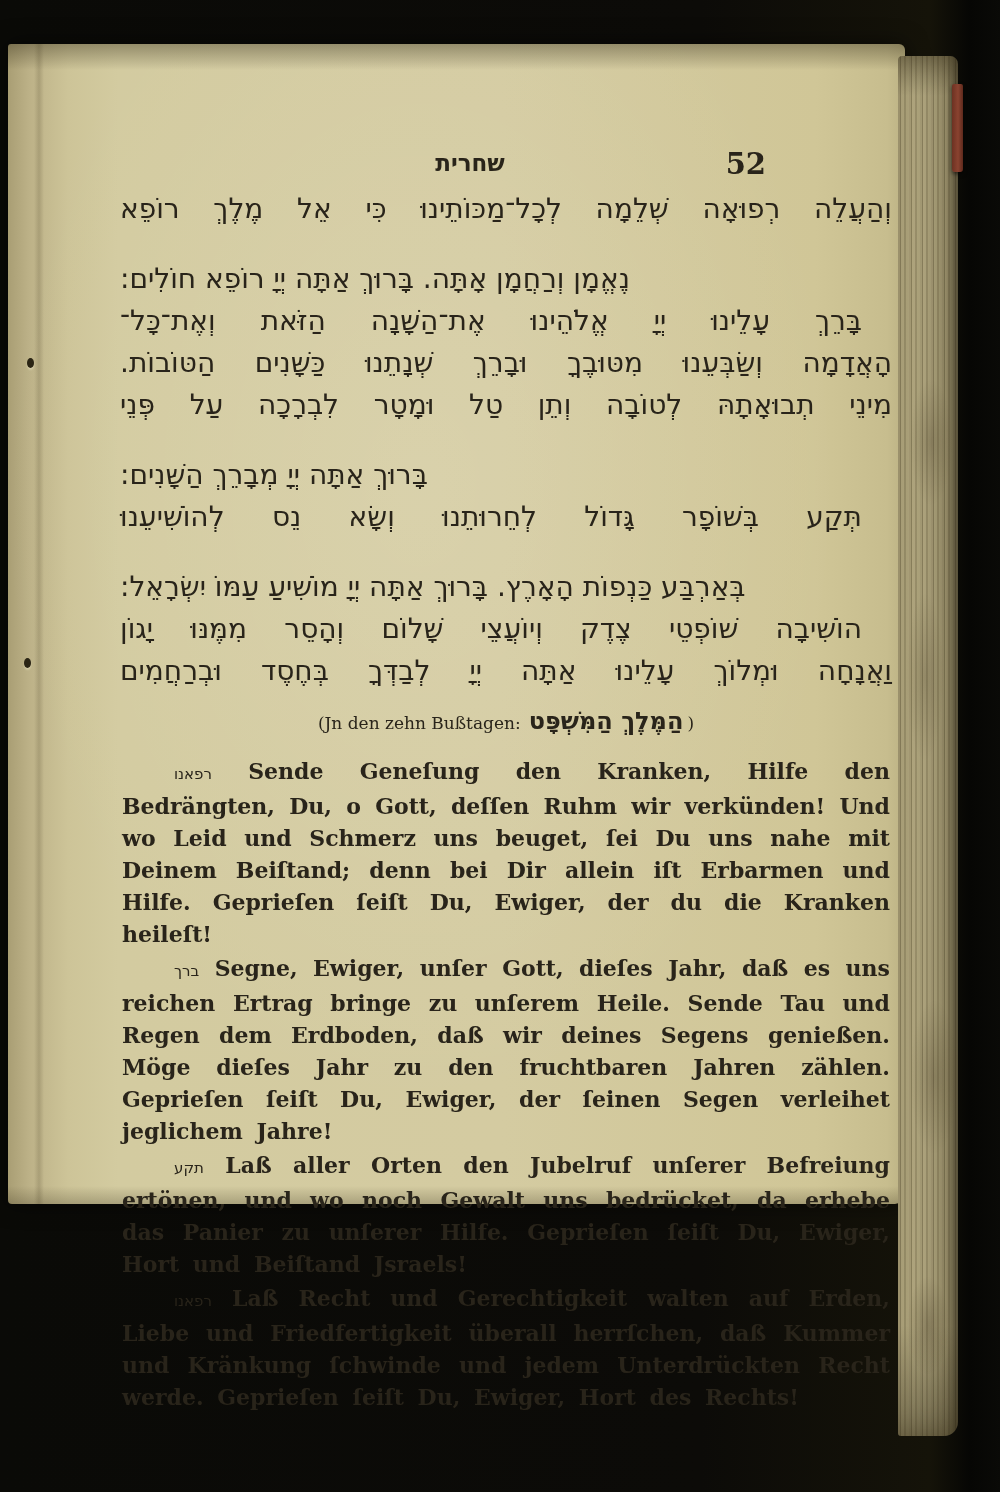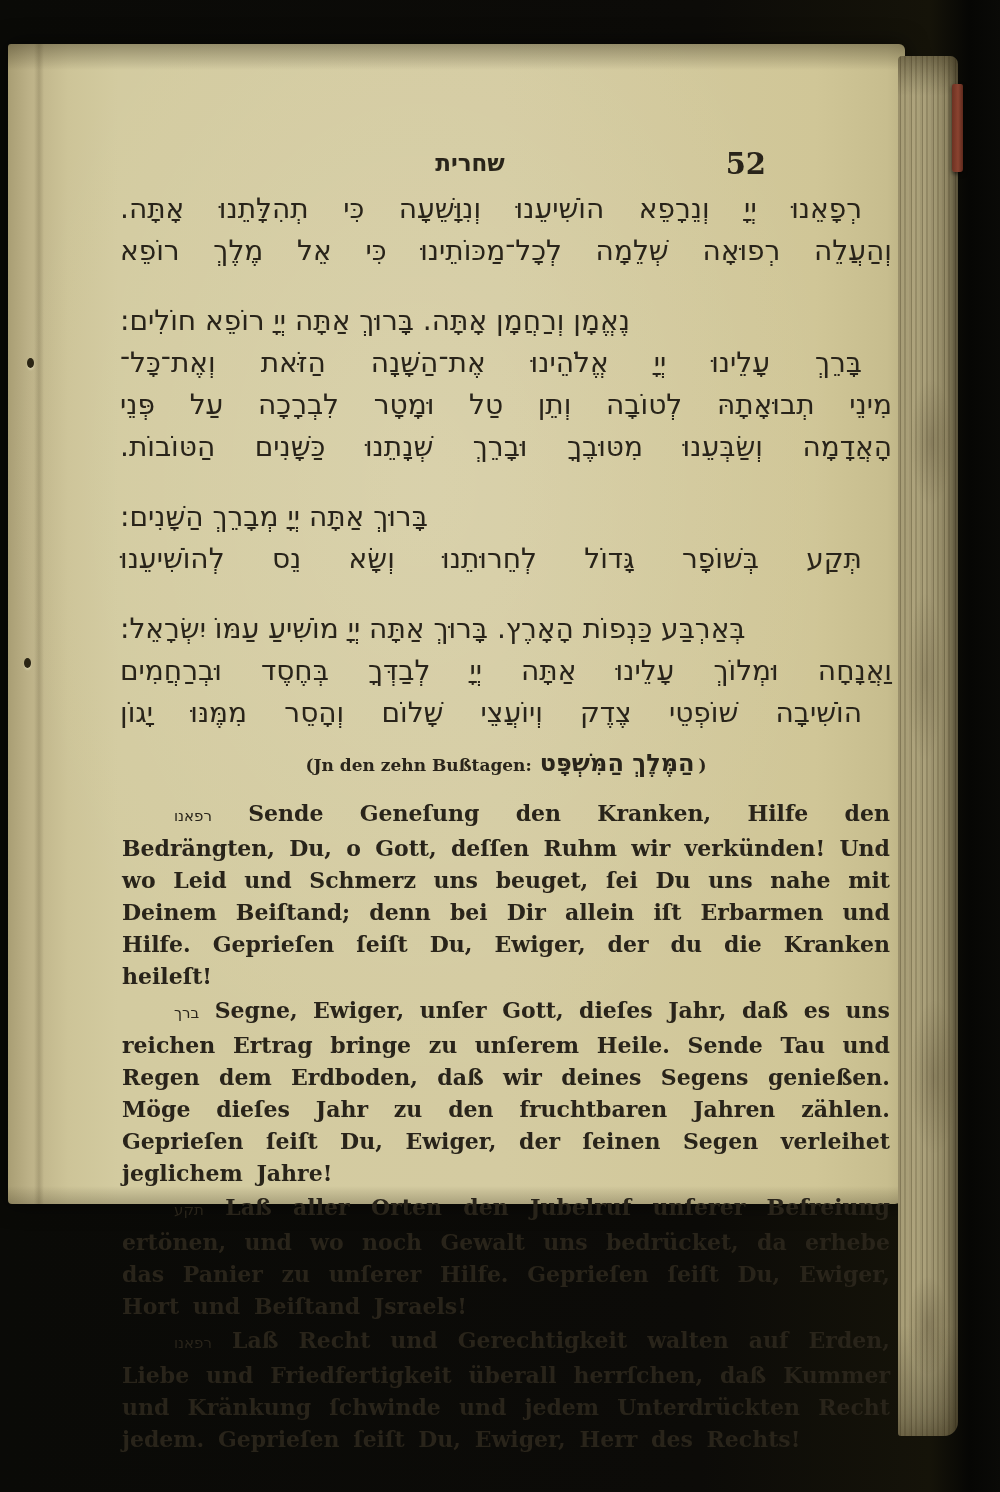--- a/index.html
+++ b/index.html
@@ -68,54 +68,53 @@
     font-family:"DejaVu Serif",serif;font-weight:700;font-size:29px;line-height:30px;
   }
   .heb{direction:rtl;font-family:"DejaVu Sans",sans-serif;font-size:28px;}
   .hl{line-height:42px;white-space:nowrap;overflow:visible;}
   .hl.jf{text-align:justify;text-align-last:justify;white-space:normal;}
   .hl.ind{padding-left:0;padding-right:30px;}
   .hl.end{text-align:left;text-align-last:left;white-space:normal;margin-top:28px;}
   .inst{
     margin-top:14px;text-align:center;line-height:30px;
   }
-  .inst-g{font-family:"DejaVu Serif",serif;font-weight:700;font-size:17px;}
+  .inst-g{font-family:"DejaVu Serif",serif;font-weight:400;font-size:17px;}
   .inst-h{font-family:"DejaVu Sans",sans-serif;font-weight:700;font-size:24px;direction:rtl;unicode-bidi:isolate;margin:0 4px;}
   .ger{margin-top:16px;font-family:"DejaVu Serif",serif;font-weight:700;font-size:22px;line-height:32px;text-align:justify;word-spacing:6px;}
   .gp{margin:2px;text-indent:52px;}
   .kw{font-family:"DejaVu Sans",sans-serif;font-weight:400;font-size:15px;direction:rtl;unicode-bidi:isolate;word-spacing:0;}
 </style>
 </head>
 <body>
 
 <div class="page">
   <div class="gutter-ridge"></div>
 
   <div class="content">
 
     <div class="header-row">
       <div class="header-title" dir="rtl">שחרית</div>
       <div class="page-number">52</div>
     </div>
 
     <div class="heb">
-      <div class="hl jf ind">רְפָאֵנוּ יְיָ וְנֵרָפֵא הוֹשִׁיעֵנוּ וְנִוָּשֵׁעָה כִּי תְהִלָּתֵנוּ אָתָּה.</div>
       <div class="hl jf">וְהַעֲלֵה רְפוּאָה שְׁלֵמָה לְכָל־מַכּוֹתֵינוּ כִּי אֵל מֶלֶךְ רוֹפֵא</div>
       <div class="hl end">נֶאֱמָן וְרַחֲמָן אָתָּה. בָּרוּךְ אַתָּה יְיָ רוֹפֵא חוֹלִים:</div>
 
       <div class="hl jf ind">בָּרֵךְ עָלֵינוּ יְיָ אֱלֹהֵינוּ אֶת־הַשָּׁנָה הַזֹּאת וְאֶת־כָּל־</div>
+      <div class="hl jf">הָאֲדָמָה וְשַׂבְּעֵנוּ מִטּוּבֶךָ וּבָרֵךְ שְׁנָתֵנוּ כַּשָּׁנִים הַטּוֹבוֹת.</div>
       <div class="hl jf">מִינֵי תְבוּאָתָהּ לְטוֹבָה וְתֵן טַל וּמָטָר לִבְרָכָה עַל פְּנֵי</div>
-      <div class="hl jf">הָאֲדָמָה וְשַׂבְּעֵנוּ מִטּוּבֶךָ וּבָרֵךְ שְׁנָתֵנוּ כַּשָּׁנִים הַטּוֹבוֹת.</div>
       <div class="hl end">בָּרוּךְ אַתָּה יְיָ מְבָרֵךְ הַשָּׁנִים:</div>
 
       <div class="hl jf ind">תְּקַע בְּשׁוֹפָר גָּדוֹל לְחֵרוּתֵנוּ וְשָׂא נֵס לְהוֹשִׁיעֵנוּ</div>
       <div class="hl end">בְּאַרְבַּע כַּנְפוֹת הָאָרֶץ. בָּרוּךְ אַתָּה יְיָ מוֹשִׁיעַ עַמּוֹ יִשְׂרָאֵל:</div>
 
+      <div class="hl jf ind">הוֹשִׁיבָה שׁוֹפְטֵי צֶדֶק וְיוֹעֲצֵי שָׁלוֹם וְהָסֵר מִמֶּנּוּ יָגוֹן</div>
       <div class="hl jf">וַאֲנָחָה וּמְלוֹךְ עָלֵינוּ אַתָּה יְיָ לְבַדְּךָ בְּחֶסֶד וּבְרַחֲמִים</div>
-      <div class="hl jf ind">הוֹשִׁיבָה שׁוֹפְטֵי צֶדֶק וְיוֹעֲצֵי שָׁלוֹם וְהָסֵר מִמֶּנּוּ יָגוֹן</div>
     </div>
 
     <div class="inst">
       <span class="inst-g">(Jn den zehn Bußtagen:</span>
       <span class="inst-h">הַמֶּלֶךְ הַמִּשְׁפָּט</span><span class="inst-g">)</span>
     </div>
 
     <div class="ger">
       <p class="gp">
         <span class="kw">רפאנו</span>
@@ -124,21 +123,21 @@
       <p class="gp">
         <span class="kw">ברך</span>
         <span>Segne, Ewiger, unſer Gott, dieſes Jahr, daß es uns reichen Ertrag bringe zu unſerem Heile. Sende Tau und Regen dem Erdboden, daß wir deines Segens genießen. Möge dieſes Jahr zu den fruchtbaren Jahren zählen. Geprieſen ſeiſt Du, Ewiger, der ſeinen Segen verleihet jeglichem Jahre!</span>
       </p>
       <p class="gp">
         <span class="kw">תקע</span>
         <span>Laß aller Orten den Jubelruf unſerer Befreiung ertönen, und wo noch Gewalt uns bedrücket, da erhebe das Panier zu unſerer Hilfe. Geprieſen ſeiſt Du, Ewiger, Hort und Beiſtand Jsraels!</span>
       </p>
       <p class="gp">
         <span class="kw">רפאנו</span>
-        <span>Laß Recht und Gerechtigkeit walten auf Erden, Liebe und Friedfertigkeit überall herrſchen, daß Kummer und Kränkung ſchwinde und jedem Unterdrückten Recht jedem. Geprieſen ſeiſt Du, Ewiger, Herr des Rechts!</span>
+        <span>Laß Recht und Gerechtigkeit walten auf Erden, Liebe und Friedfertigkeit überall herrſchen, daß Kummer und Kränkung ſchwinde und jedem Unterdrückten Recht werde. Geprieſen ſeiſt Du, Ewiger, Hort des Rechts!</span>
       </p>
     </div>
 
   </div>
 </div>
 
 <div class="stitch" style="left:27px;top:358px;"></div>
 <div class="stitch" style="left:24px;top:658px;"></div>
 
 <div class="edges">

